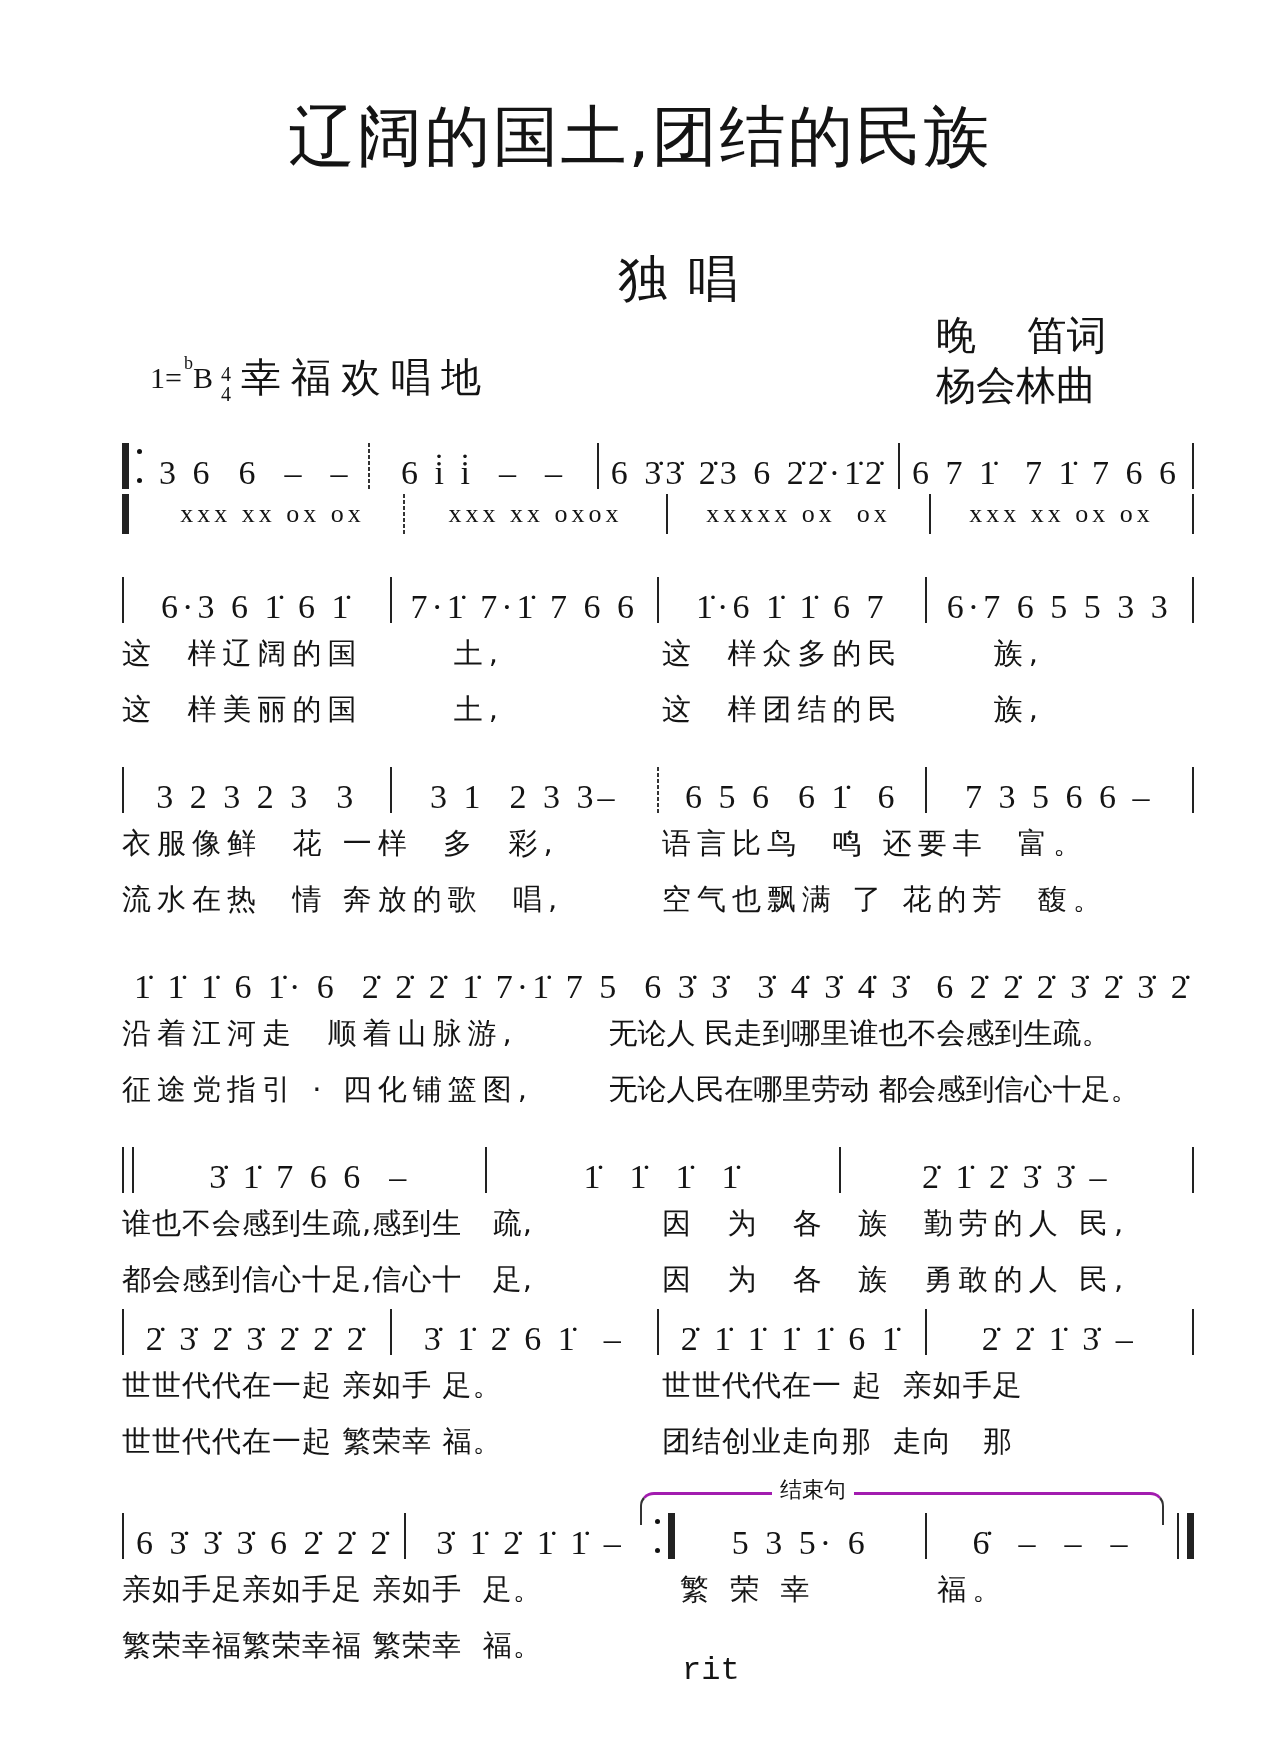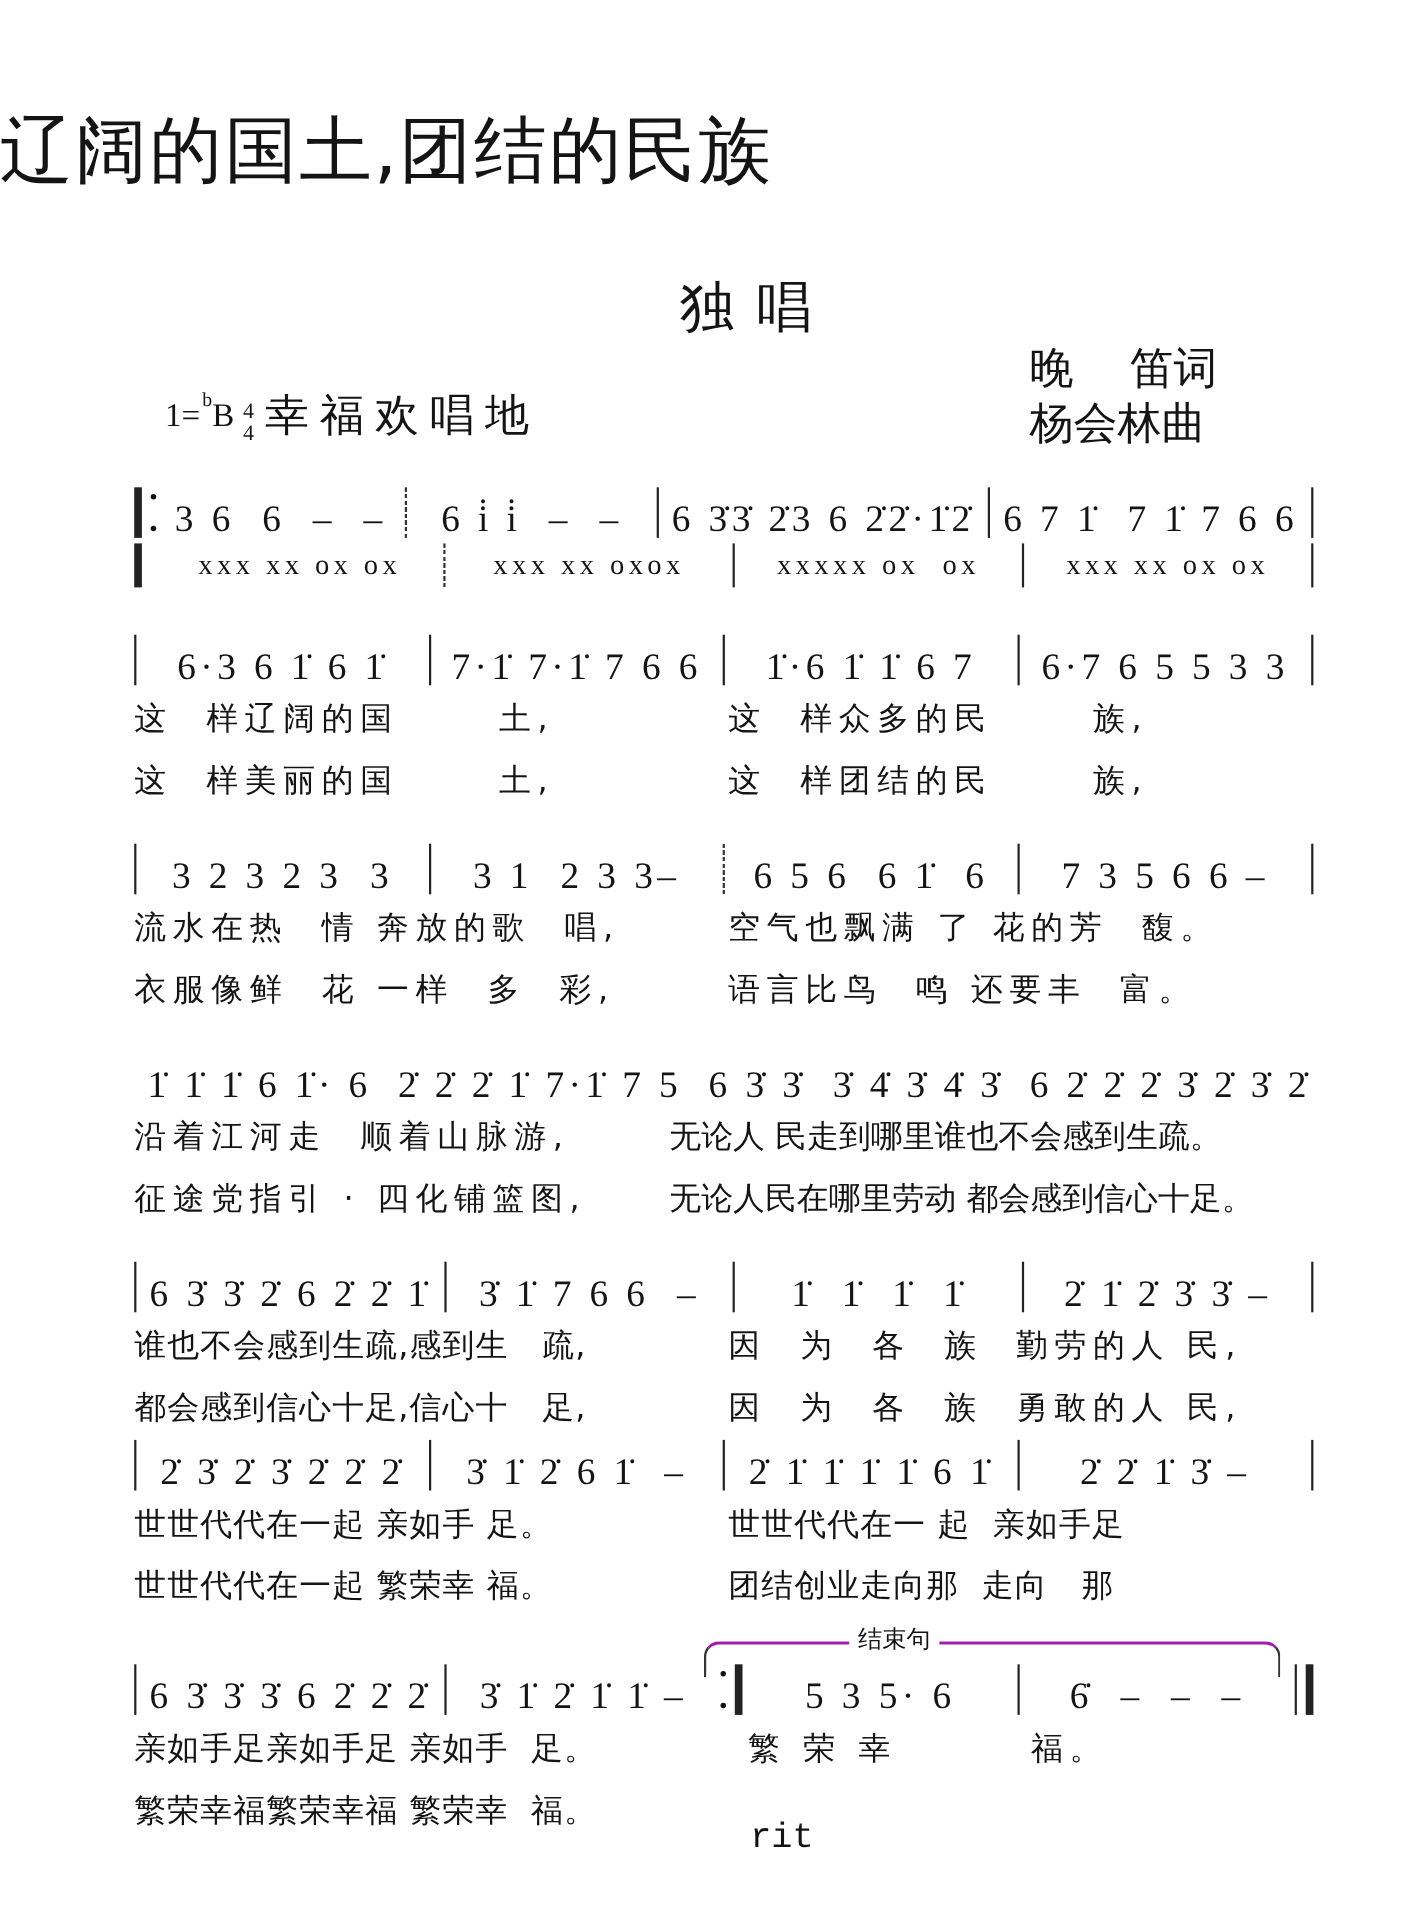--- a/index.html
+++ b/index.html
@@ -1,21 +1,21 @@
 <!DOCTYPE html>
 <html><head>
 <meta charset="utf-8">
 <style>
   html, body { margin: 0; padding: 0; background: #ffffff; }
   body {
     width: 1280px; height: 1748px; position: relative; overflow: hidden;
     font-family: "DejaVu Sans", sans-serif; color: #141414;
   }
   .title {
-    position: absolute; left: 0; width: 1280px; top: 92px; text-align: left;
+    position: absolute; left: 0; width: 1280px; top: 92px; text-align: center;
     font-size: 66px; letter-spacing: 2px; font-family: "DejaVu Sans", sans-serif; font-weight: normal;
   }
   .subtitle {
     position: absolute; left: 0; width: 1280px; top: 246px; text-align: center;
     font-size: 50px; letter-spacing: 20px; padding-left: 48px;
   }
   .meta-key {
     position: absolute; left: 150px; top: 350px; font-size: 30px;
     font-family: "Liberation Serif", serif; display: flex; align-items: center;
   }
@@ -146,27 +146,27 @@
     <span class="measure">3 2 3 2 3  3</span>
     <span class="bar"></span>
     <span class="measure">3 1  2 3 3–</span>
     <span class="bar dotted"></span>
     <span class="measure">6 5 6  6 1̇  6</span>
     <span class="bar"></span>
     <span class="measure">7 3 5 6 6 –</span>
     <span class="bar"></span>
   </div>
   <div class="lyric-row">
+    <span class="lyric-half">衣服像鲜  花 一样  多  彩,</span>
+    <span class="lyric-half">语言比鸟  鸣 还要丰  富。</span>
+  </div>
+  <div class="lyric-row">
     <span class="lyric-half">流水在热  情 奔放的歌  唱,</span>
     <span class="lyric-half">空气也飘满 了 花的芳  馥。</span>
   </div>
-  <div class="lyric-row">
-    <span class="lyric-half">衣服像鲜  花 一样  多  彩,</span>
-    <span class="lyric-half">语言比鸟  鸣 还要丰  富。</span>
-  </div>
 </div>
 
 <div class="system" style="top:954px;">
   <div class="notes-row">
     <span class="bar"></span>
     <span class="measure">1̇ 1̇ 1̇ 6 1̇· 6</span>
     <span class="bar"></span>
     <span class="measure">2̇ 2̇ 2̇ 1̇ 7·1̇ 7 5</span>
     <span class="bar"></span>
     <span class="measure">6 3̇ 3̇  3̇ 4̇ 3̇ 4̇ 3̇</span>
@@ -180,21 +180,20 @@
   </div>
   <div class="lyric-row">
     <span class="lyric-half" style="flex:0.9">征途党指引 · 四化铺篮图,</span>
     <span class="lyric-half" style="flex:1.1; letter-spacing:0">无论人民在哪里劳动 都会感到信心十足。</span>
   </div>
 </div>
 
 <div class="system" style="top:1144px;">
   <div class="notes-row">
     <span class="bar"></span>
-    <span class="measure">6 3̇ 3̇ 2̇ 6 2̇ 2̇ 1̇</span>
     <span class="bar"></span>
     <span class="measure">3̇ 1̇ 7 6 6  –</span>
     <span class="bar"></span>
     <span class="measure">1̇  1̇  1̇  1̇</span>
     <span class="bar"></span>
     <span class="measure">2̇ 1̇ 2̇ 3̇ 3̇ –</span>
     <span class="bar"></span>
   </div>
   <div class="lyric-row">
     <span class="lyric-half" style="letter-spacing:1px">谁也不会感到生疏,感到生   疏,</span>

